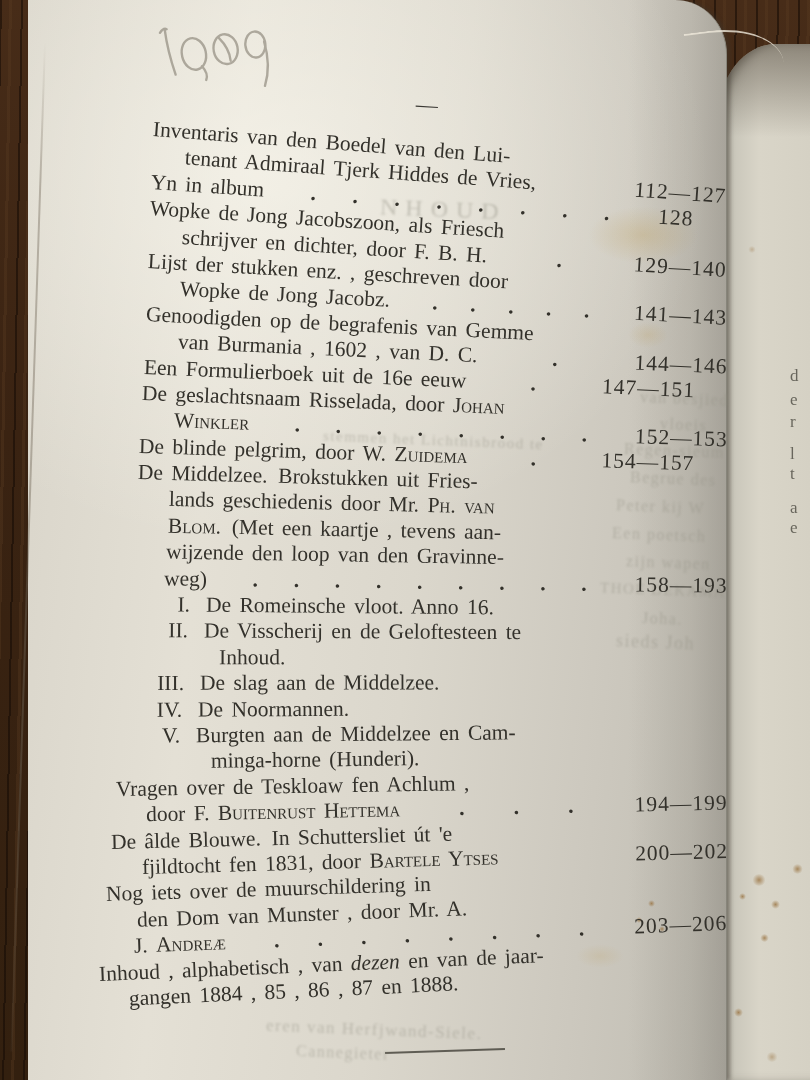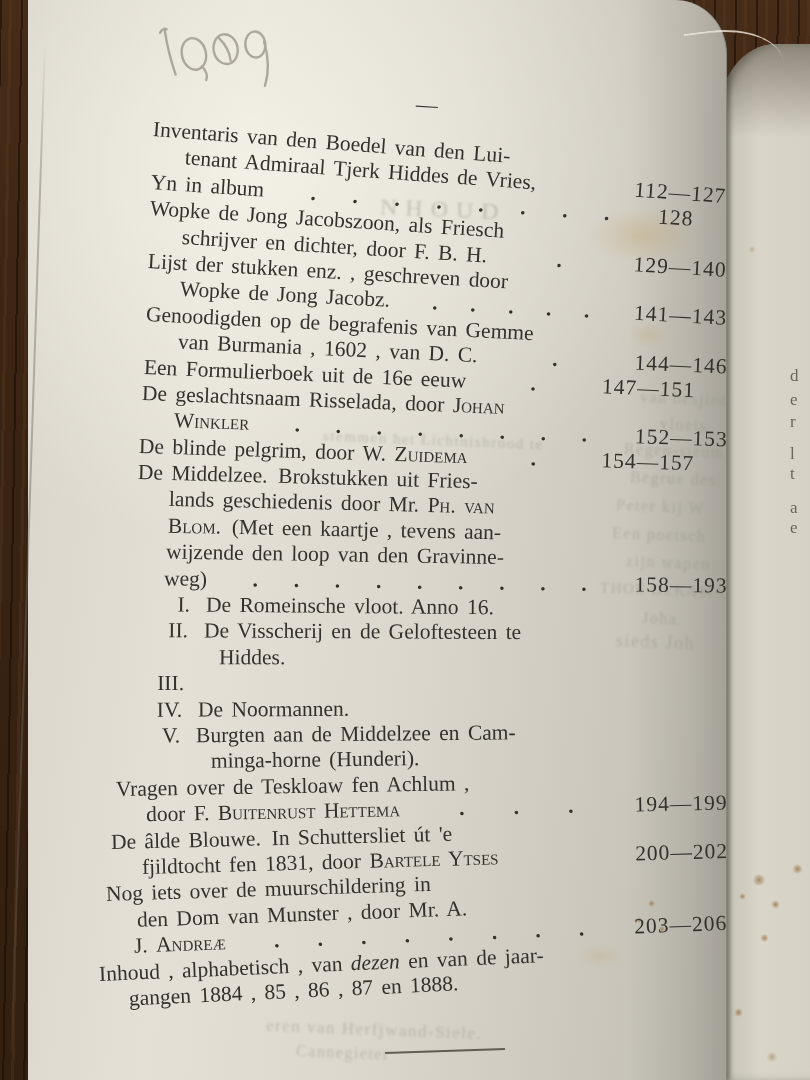--- a/index.html
+++ b/index.html
@@ -295,24 +295,25 @@
       </div>
       <div class="toc-row t-roman" style="margin-left: 34.5px; width: 565.5px; transform: rotate(0.52deg);">
         <span class="num">I.</span>
         <span class="seg">De Romeinsche vloot. Anno 16.</span>
       </div>
       <div class="toc-row t-roman" style="margin-left: 32.7px; width: 567.3px; transform: rotate(0.31deg);">
         <span class="num">II.</span>
         <span class="seg">De Visscherij en de Geloftesteen te</span>
       </div>
       <div class="toc-row t-romanCont" style="margin-left: 30.8px; width: 569.2px; transform: rotate(0.1deg);">
-        <span class="seg">Hiddes.</span>
+        <span class="seg">Inhoud.</span>
       </div>
       <div class="toc-row t-roman" style="margin-left: 28.9px; width: 571.1px; transform: rotate(-0.11deg);">
         <span class="num">III.</span>
+        <span class="seg">De slag aan de Middelzee.</span>
       </div>
       <div class="toc-row t-roman" style="margin-left: 26.8px; width: 573.2px; transform: rotate(-0.32deg);">
         <span class="num">IV.</span>
         <span class="seg">De Noormannen.</span>
       </div>
       <div class="toc-row t-roman" style="margin-left: 24.8px; width: 575.2px; transform: rotate(-0.53deg);">
         <span class="num">V.</span>
         <span class="seg">Burgten aan de Middelzee en Cam-</span>
       </div>
       <div class="toc-row t-romanCont" style="margin-left: 22.7px; width: 577.3px; transform: rotate(-0.74deg);">

